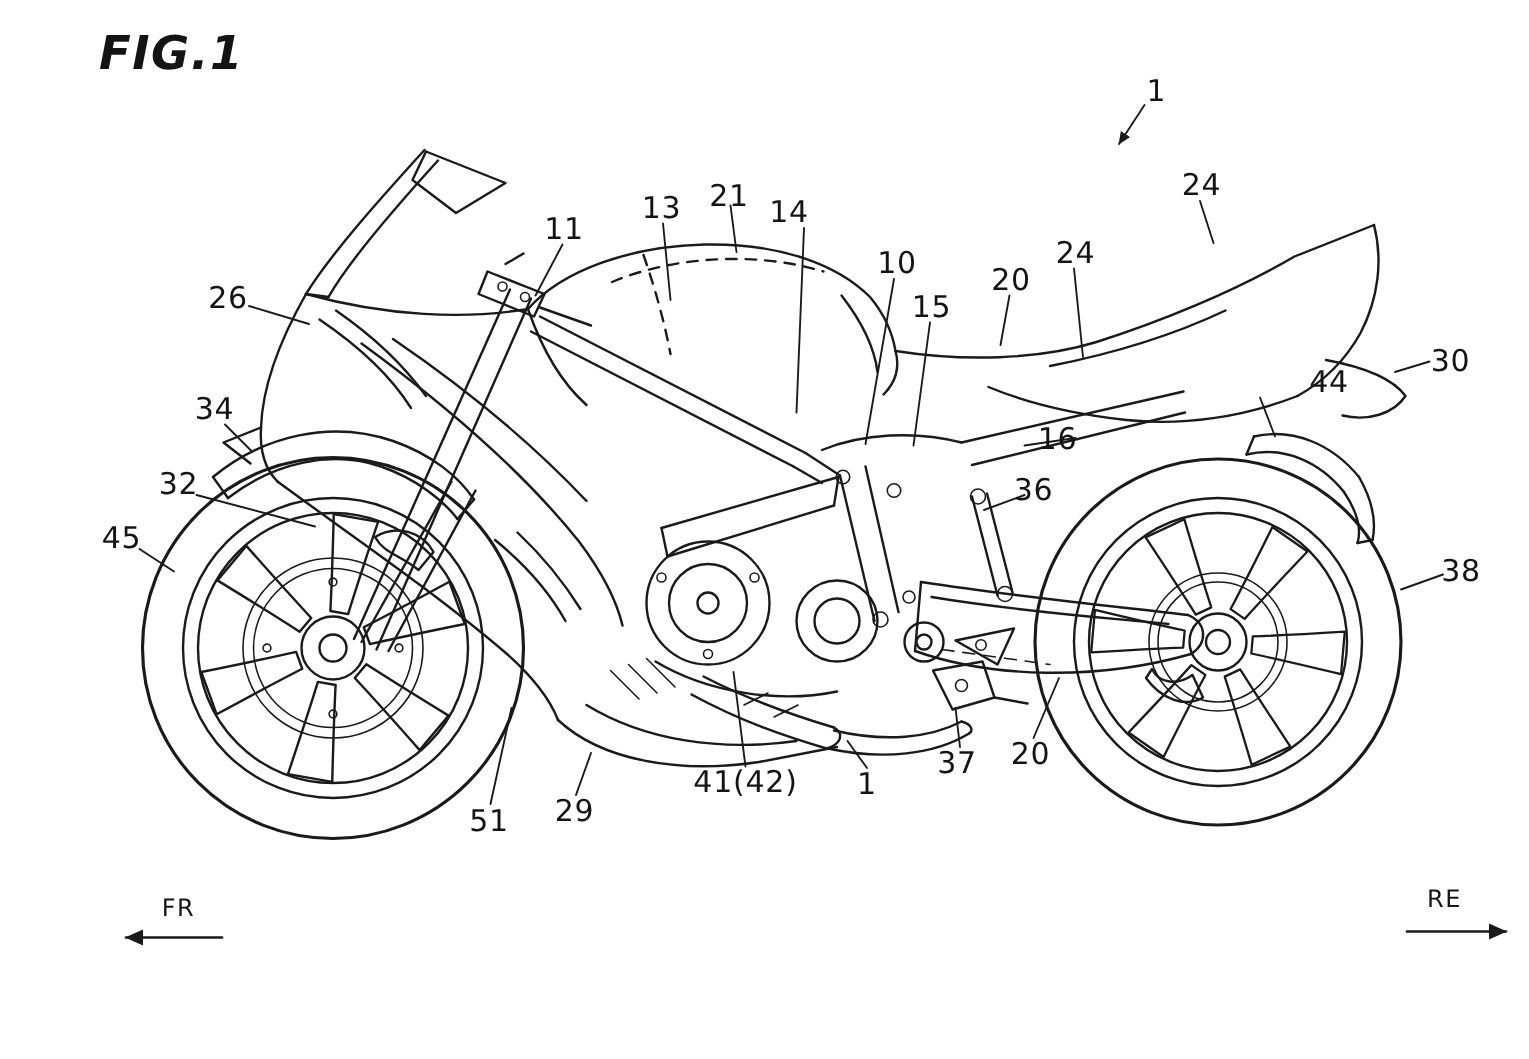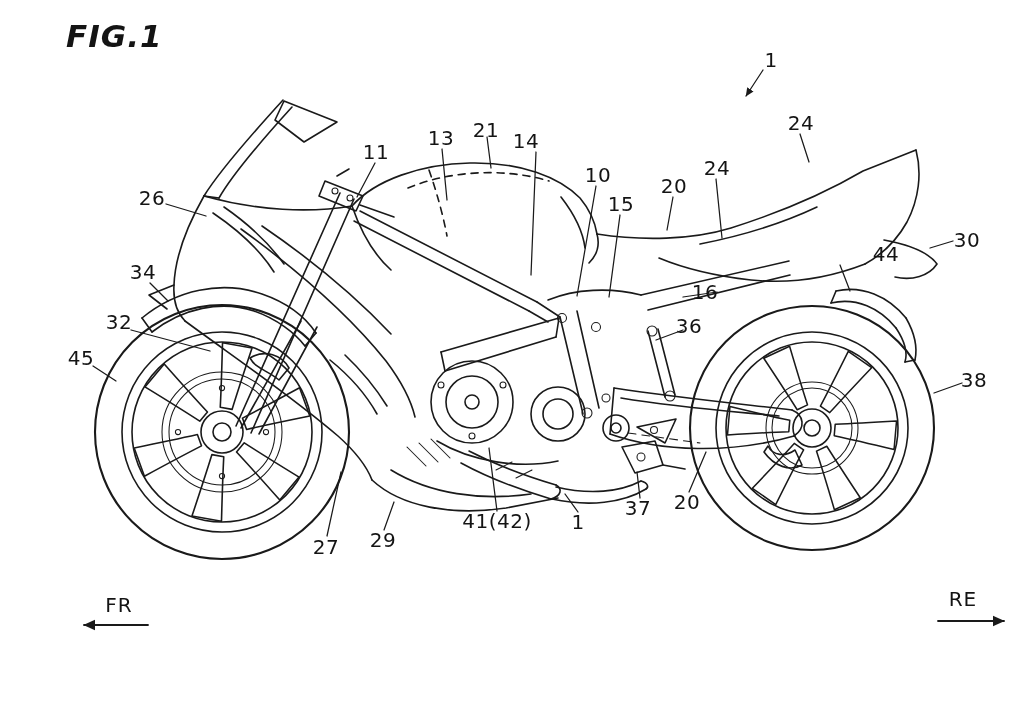--- a/index.html
+++ b/index.html
@@ -15,21 +15,21 @@
     font-family:"DejaVu Sans", sans-serif;
     font-style:italic;font-weight:bold;
     font-size:31px;color:#141414;letter-spacing:1px;
   }
   .ref-label{
     position:absolute;transform:translate(-50%,-50%);
     font-size:20px;color:#141414;white-space:nowrap;letter-spacing:.5px;
   }
   .dir-label{
     position:absolute;transform:translate(-50%,-50%);
-    font-size:20px;color:#141414;font-weight:500;letter-spacing:1px;
+    font-size:16px;color:#141414;font-weight:500;letter-spacing:1px;
   }
   svg.drawing{position:absolute;left:0;top:0;}
   svg.drawing *{stroke:#1a1a1a;fill:none;stroke-width:1.6;stroke-linecap:round;stroke-linejoin:round;}
   svg.drawing .thin{stroke-width:1.05;}
   svg.drawing .leader{stroke-width:1.25;}
   svg.drawing .dir{stroke-width:1.8;}
   svg.drawing .dash{stroke-dasharray:7 6;}
   svg.drawing .fill{fill:#1a1a1a;stroke:none;}
 </style>
 </head>
@@ -265,21 +265,21 @@
   <div class="ref-label" style="left:441px;top:138px">13</div>
   <div class="ref-label" style="left:526px;top:141px">14</div>
   <div class="ref-label" style="left:621px;top:204px">15</div>
   <div class="ref-label" style="left:705px;top:292px">16</div>
   <div class="ref-label" style="left:578px;top:522px">1</div>
   <div class="ref-label" style="left:687px;top:502px">20</div>
   <div class="ref-label" style="left:486px;top:130px">21</div>
   <div class="ref-label" style="left:674px;top:186px">20</div>
   <div class="ref-label" style="left:801px;top:123px">24</div>
   <div class="ref-label" style="left:152px;top:198px">26</div>
-  <div class="ref-label" style="left:326px;top:547px">27</div>
+  <div class="ref-label" style="left:326px;top:547px">51</div>
   <div class="ref-label" style="left:717px;top:168px">24</div>
   <div class="ref-label" style="left:383px;top:540px">29</div>
   <div class="ref-label" style="left:119px;top:322px">32</div>
   <div class="ref-label" style="left:81px;top:358px">45</div>
   <div class="ref-label" style="left:143px;top:272px">34</div>
   <div class="ref-label" style="left:689px;top:326px">36</div>
   <div class="ref-label" style="left:638px;top:508px">37</div>
   <div class="ref-label" style="left:974px;top:380px">38</div>
   <div class="ref-label" style="left:967px;top:240px">30</div>
   <div class="ref-label" style="left:497px;top:521px">41(42)</div>

